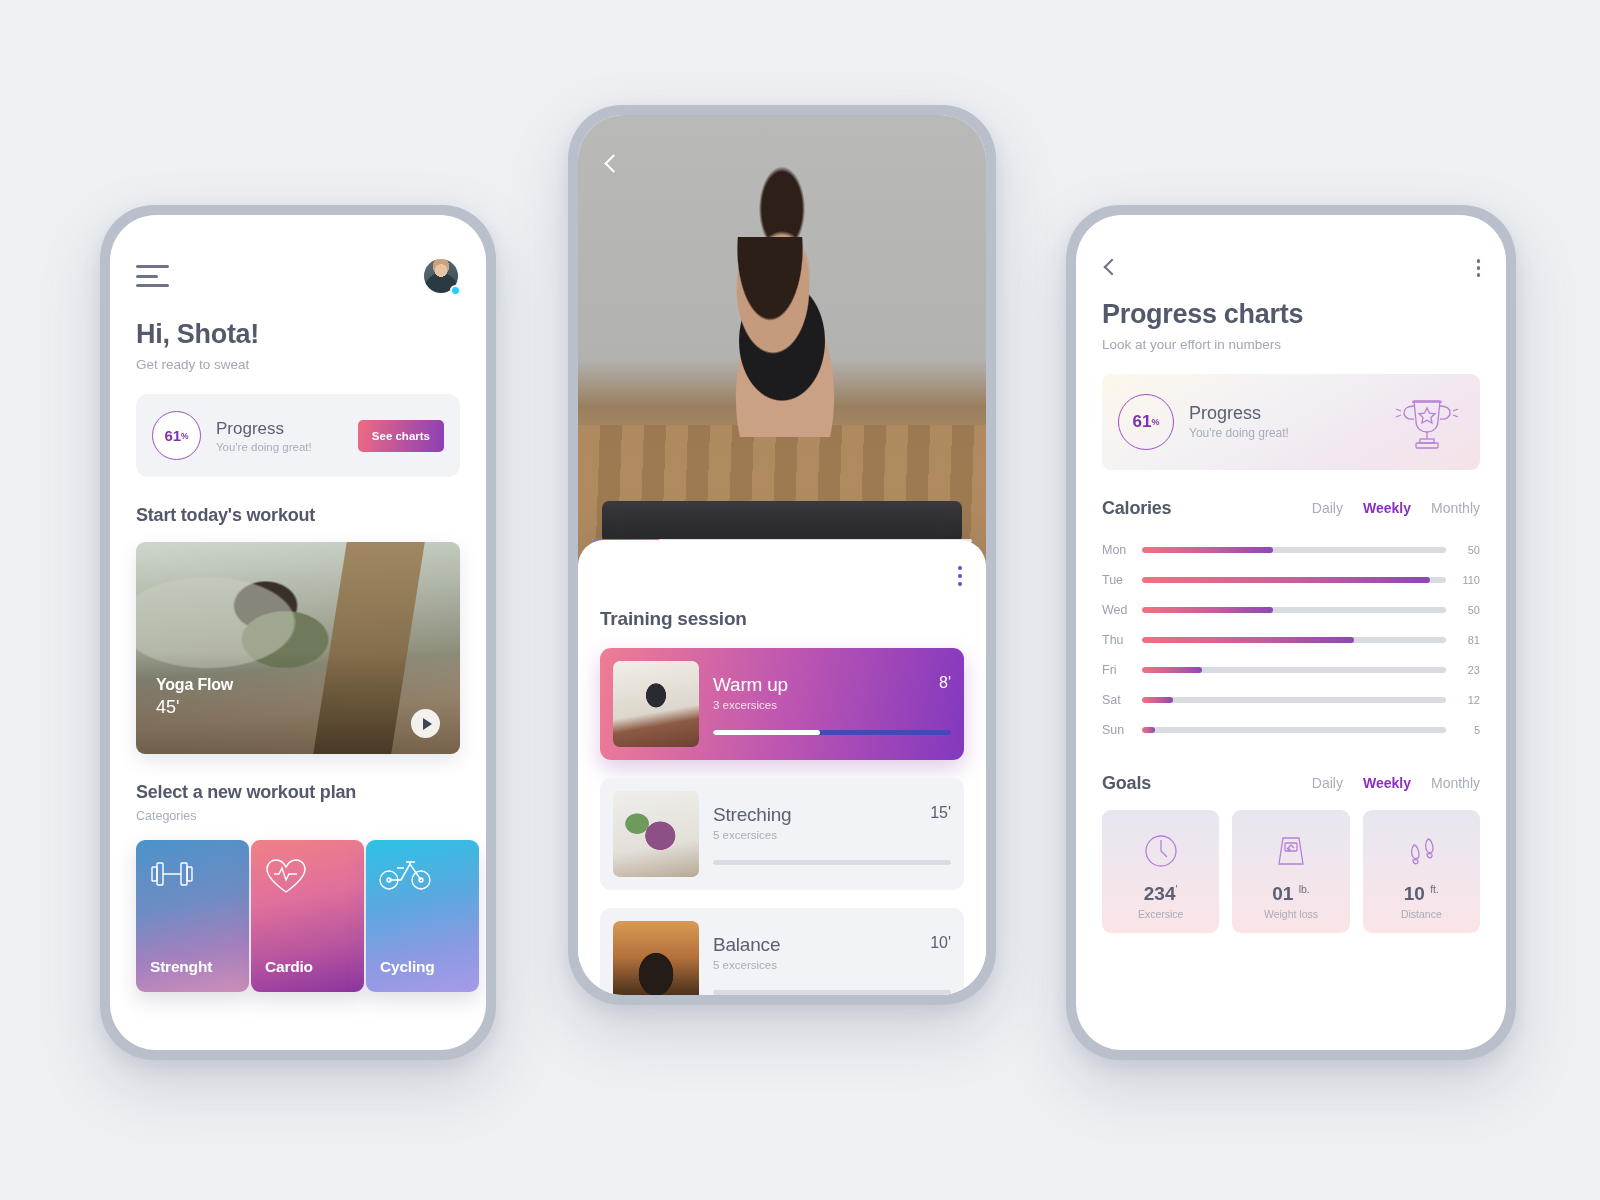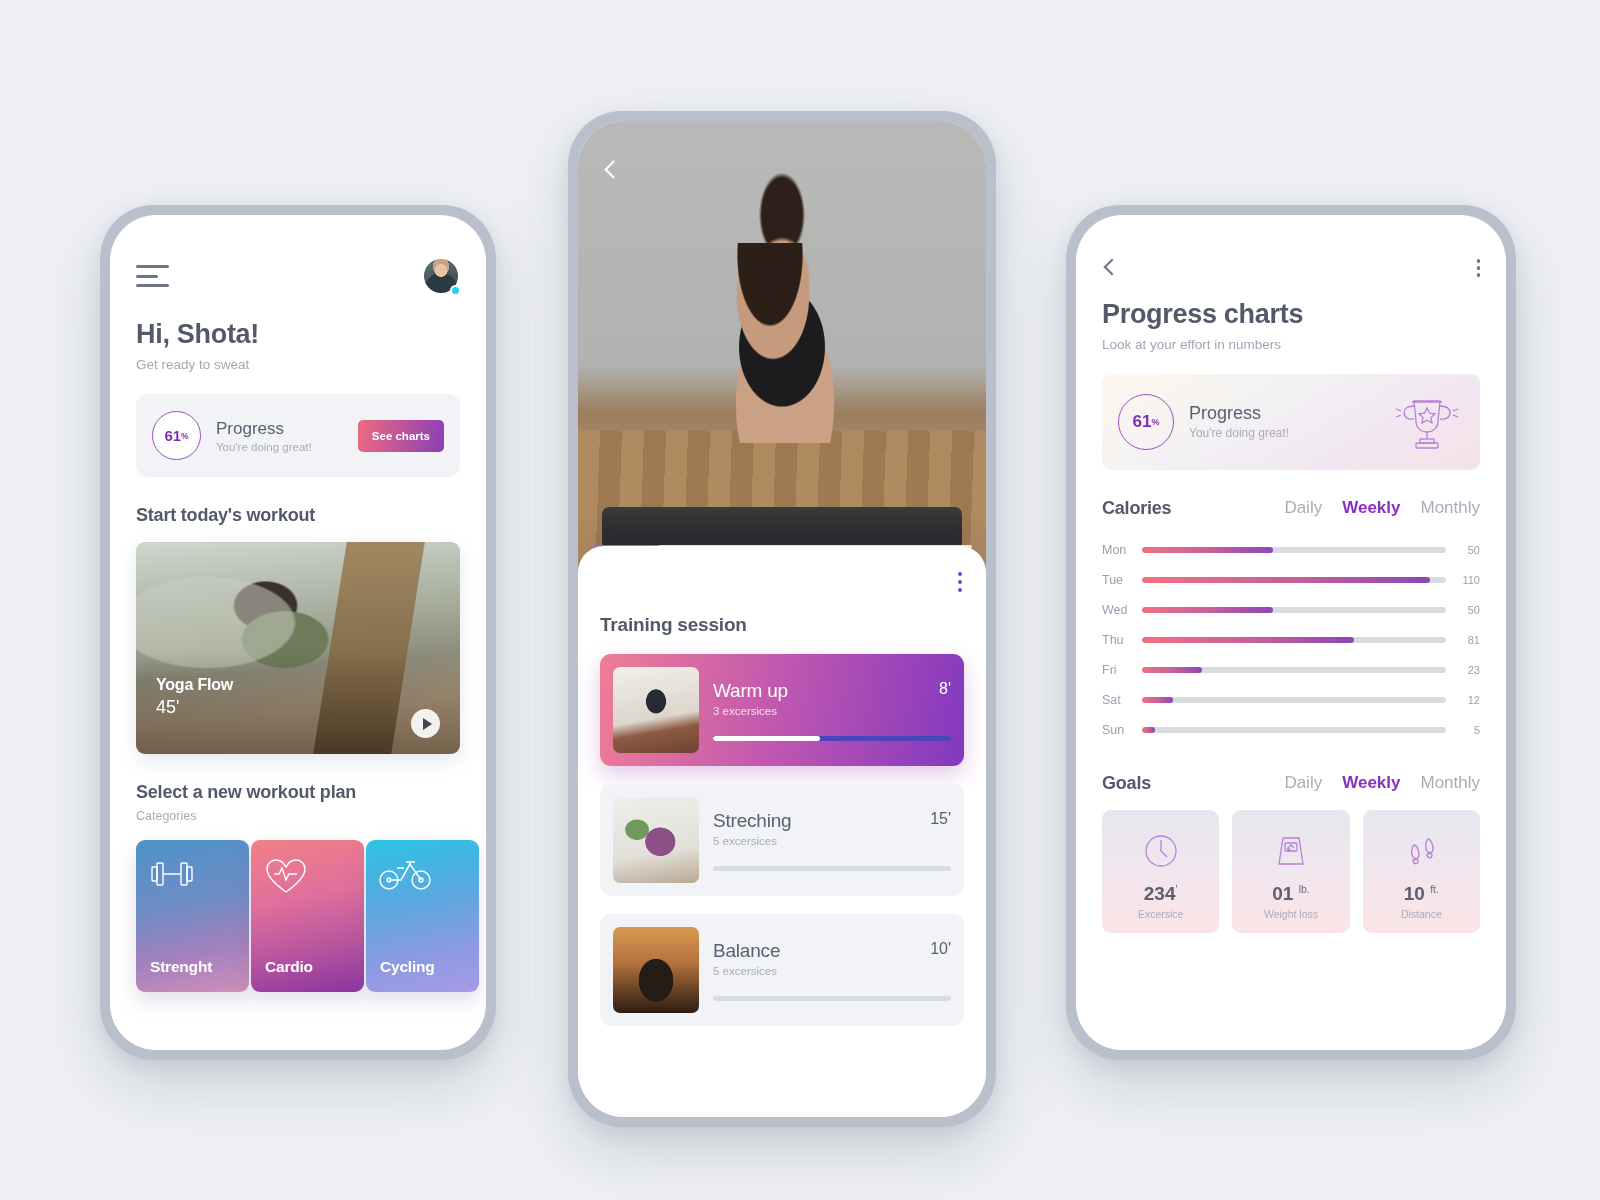--- a/index.html
+++ b/index.html
@@ -22,21 +22,21 @@
     box-sizing:border-box;
   }
   .screen{
     width:100%;height:100%;
     background:#ffffff;
     border-radius:46px;
     overflow:hidden;
     position:relative;
   }
   #phone1{left:100px;top:205px;width:396px;height:855px;}
-  #phone2{left:568px;top:111px;width:428px;height:1016px;}
+  #phone2{left:568px;top:105px;width:428px;height:900px;}
   #phone3{left:1066px;top:205px;width:450px;height:855px;}
 
   
   .h1{font-size:27px;font-weight:bold;color:#53596b;letter-spacing:-.3px;}
   .sub{font-size:13.5px;color:#a2a7b4;}
   .h2{font-size:18px;font-weight:bold;color:#53596b;letter-spacing:-.2px;}
   .muted{font-size:12.5px;color:#a8adb9;}
 
   
   .p1-top{
@@ -231,21 +231,21 @@
   }
   .ring3{width:54px;height:54px;border:1.6px solid #9b4fc4;border-radius:50%;display:flex;align-items:center;justify-content:center;flex:none;}
   .ring3 b{font-size:17px;color:#7d32ad;font-weight:bold;}
   .ring3 sup{font-size:9px;color:#7d32ad;font-weight:bold;}
   .tc-txt{flex:1;}
   .tc-txt .t{font-size:18px;color:#5b6072;margin-bottom:2px;}
   .tc-txt .s{font-size:12px;color:#a8adb9;}
 
   .sec-head{display:flex;align-items:center;justify-content:space-between;margin:28px 26px 0 26px;}
   .tabs{display:flex;gap:20px;}
-  .tab{font-size:17px;color:#a8adb9;cursor:pointer;}
+  .tab{font-size:14px;color:#a8adb9;cursor:pointer;}
   .tab.on{color:#8b2fc0;font-weight:bold;}
 
   .bars{margin:16px 26px 0 26px;}
   .brow{display:flex;align-items:center;height:30px;}
   .bday{width:40px;font-size:12.5px;color:#9aa0ad;flex:none;}
   .btrack{flex:1;height:6px;border-radius:4px;background:#d8dce1;overflow:hidden;}
   .bfill{height:100%;border-radius:4px;background:linear-gradient(90deg,#f2707f 0%,#c35f9a 55%,#8c47b4 100%);}
   .bval{width:34px;text-align:right;font-size:11px;color:#9aa0ad;flex:none;}
 
   .goals{display:flex;gap:13px;margin:16px 26px 0 26px;}

